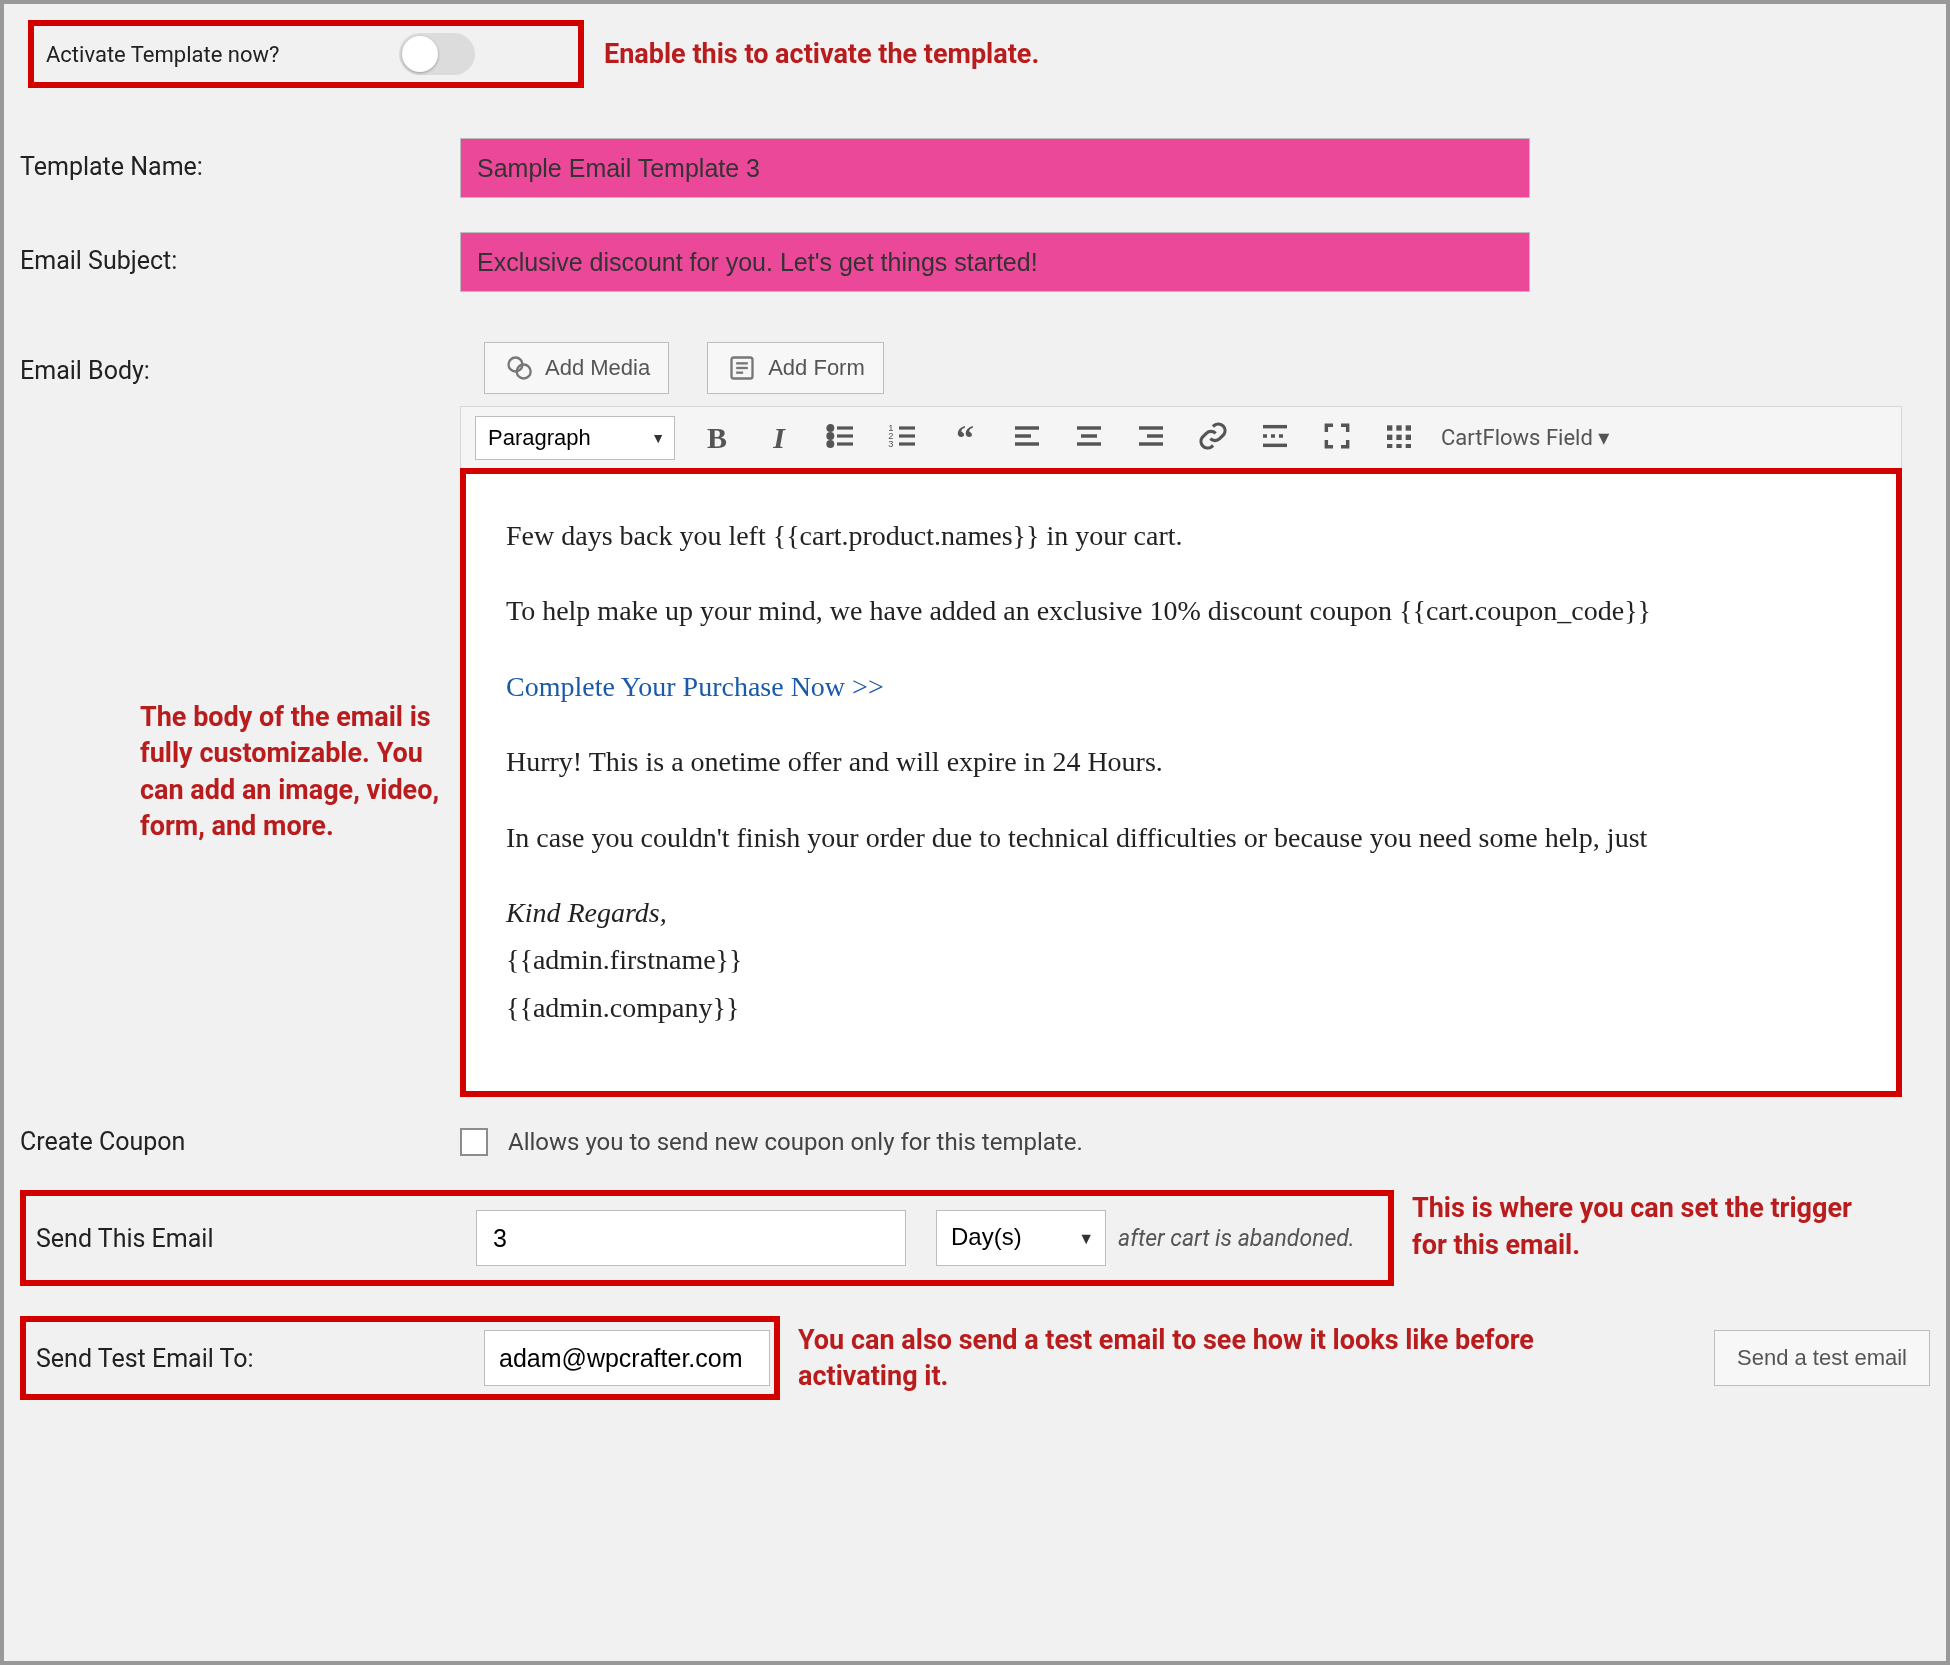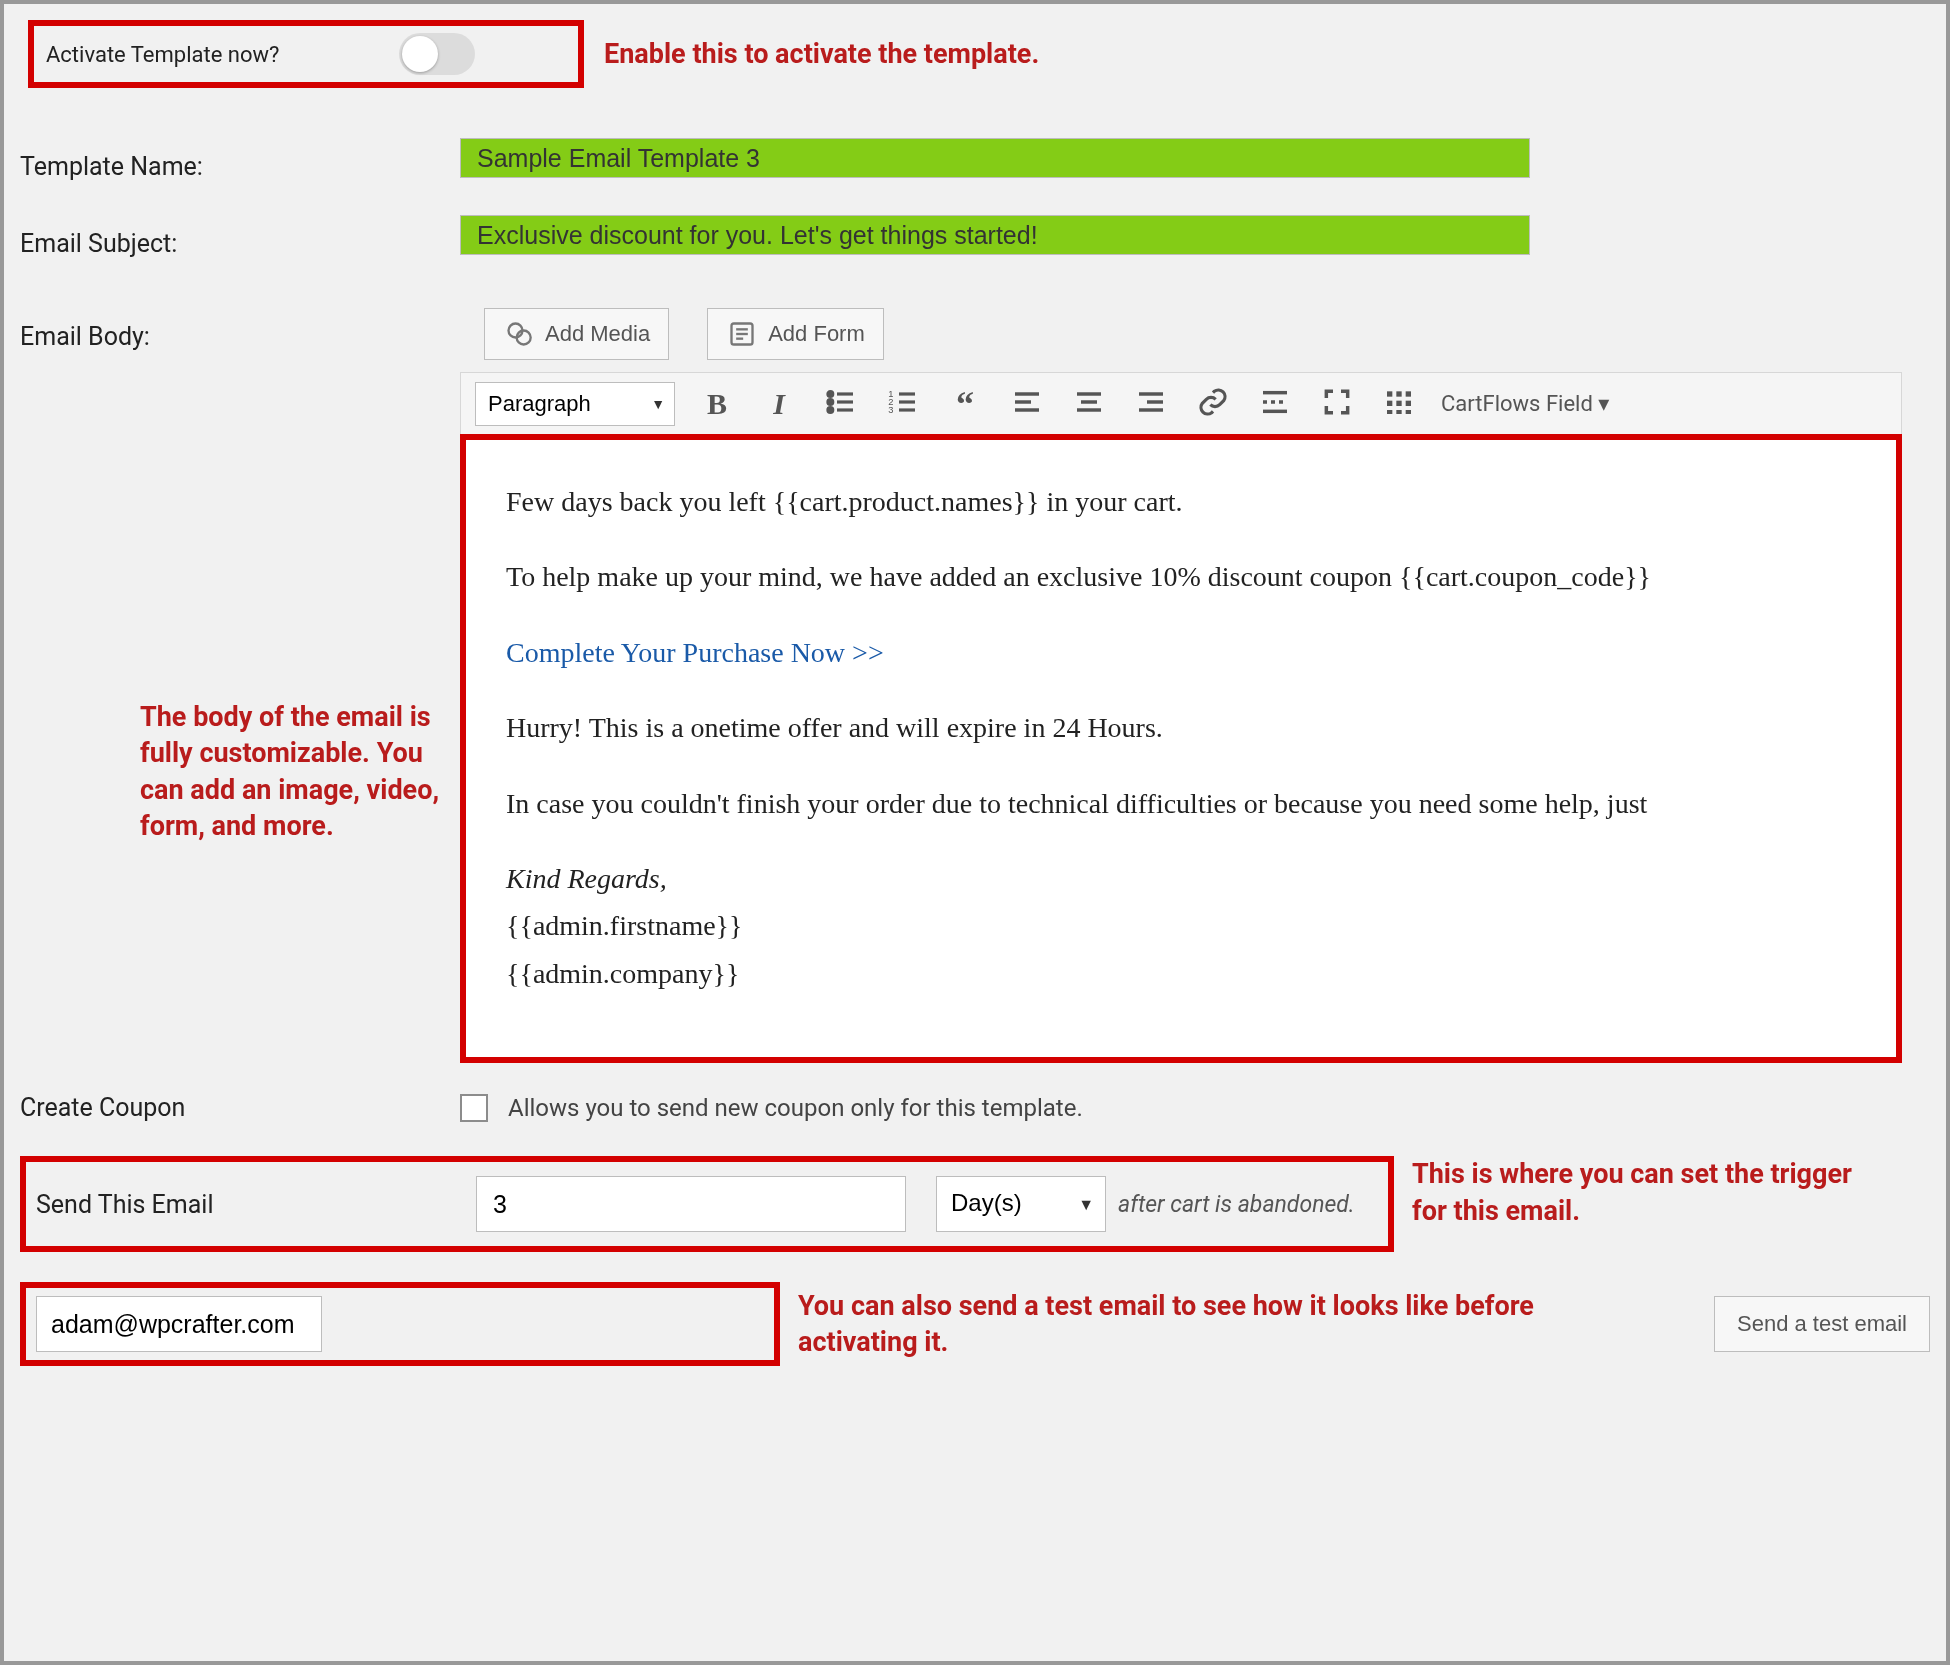--- a/index.html
+++ b/index.html
@@ -17,23 +17,23 @@
   .row { display:flex; align-items:flex-start; margin-bottom: 34px; }
   .label-col {
     flex: 0 0 440px;
     padding-top: 14px;
     font-size: 25px;
     color: #222;
   }
   .field-col { flex: 1 1 auto; }
   .text-input {
     width: 1070px;
-    height: 40px;
+    height: 60px;
     border: 1px solid #bdbdbd;
-    background: #84cc16;
+    background: #ec4899;
     font-size: 25px;
     padding: 4px 16px;
     color: #333;
   }
   .small-input {
     width: 430px;
     height: 56px;
     border: 1px solid #bdbdbd;
     background: #fff;
     font-size: 25px;
@@ -354,20 +354,21 @@
           <option>Day(s)</option>
         </select>
       </div>
       <span class="after-text">after cart is abandoned.</span>
     </div>
     <div class="anno" style="width:440px;">This is where you can set the trigger for this email.</div>
   </div>
 
   <div class="bottom-wrap" style="margin-top:30px; align-items:center;">
     <div class="anno-box test-row-box">
+      <div class="label-col">Send Test Email To:</div>
       <input class="test-input" value="adam@wpcrafter.com" style="">
     </div>
     <div class="anno" style="width:760px;">You can also send a test email to see how it looks like before activating it.</div>
     <button class="send-test-btn">
       <span>Send a test email</span>
     </button>
   </div>
 
 </div>
 

